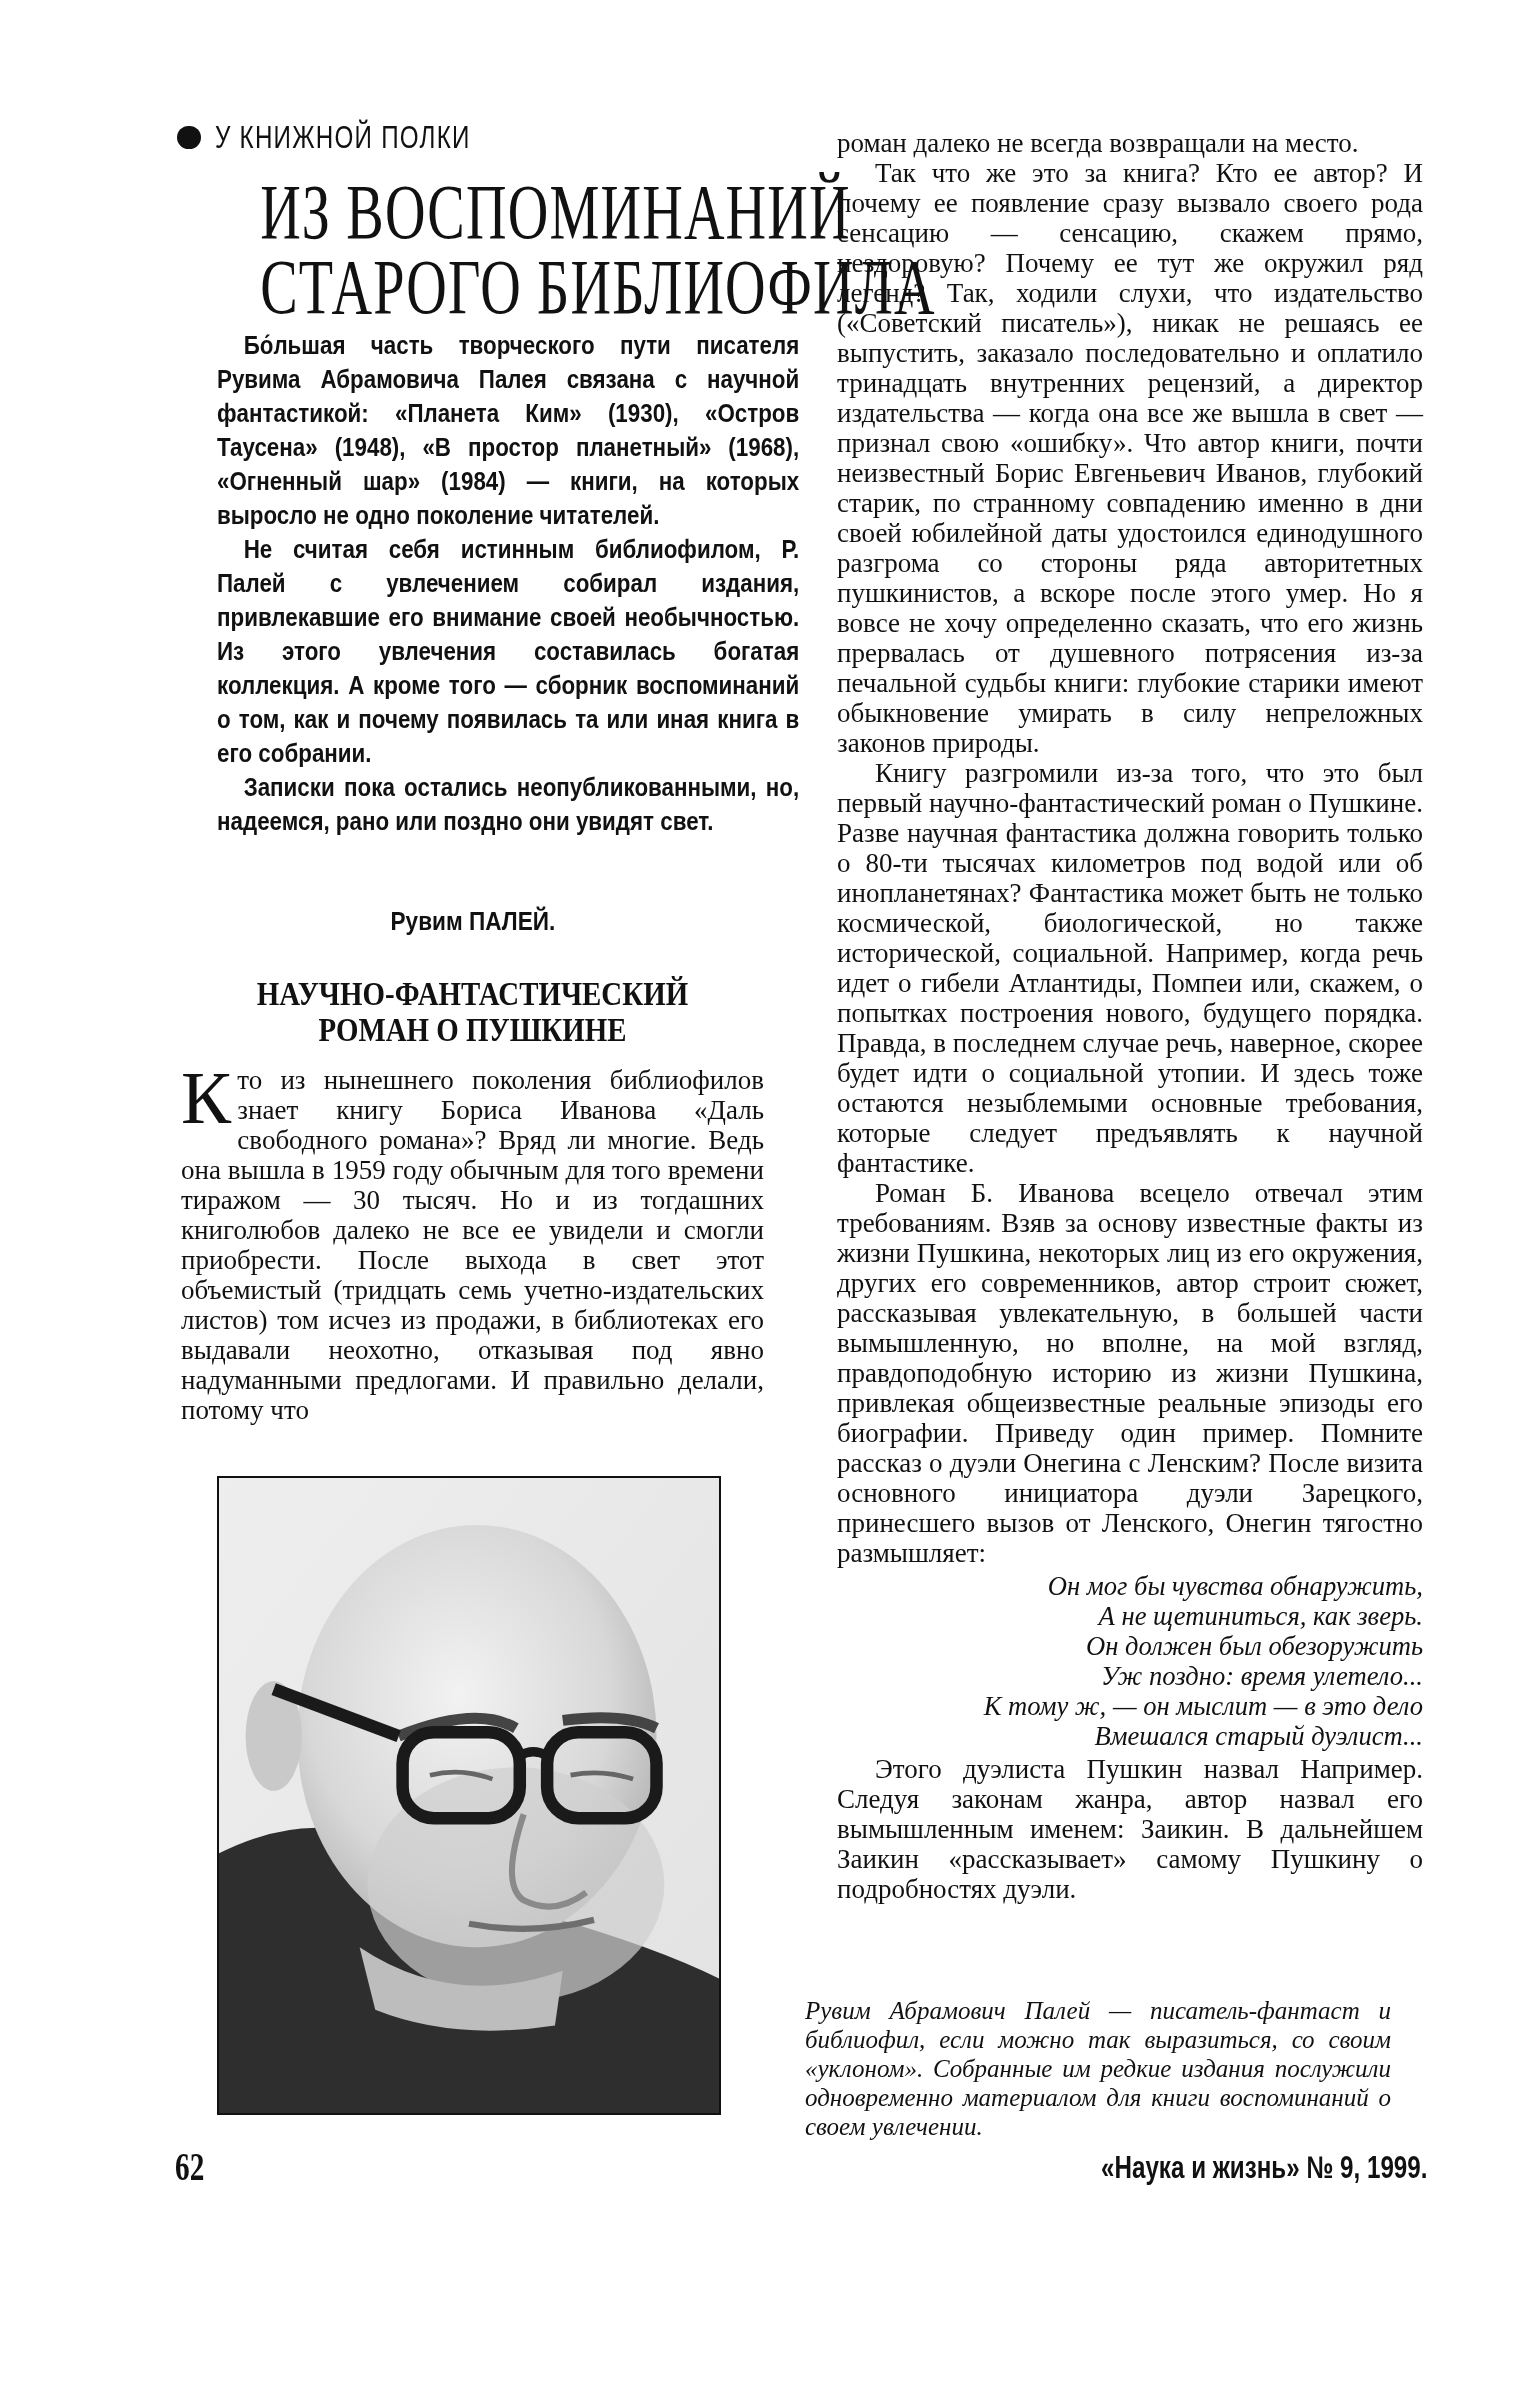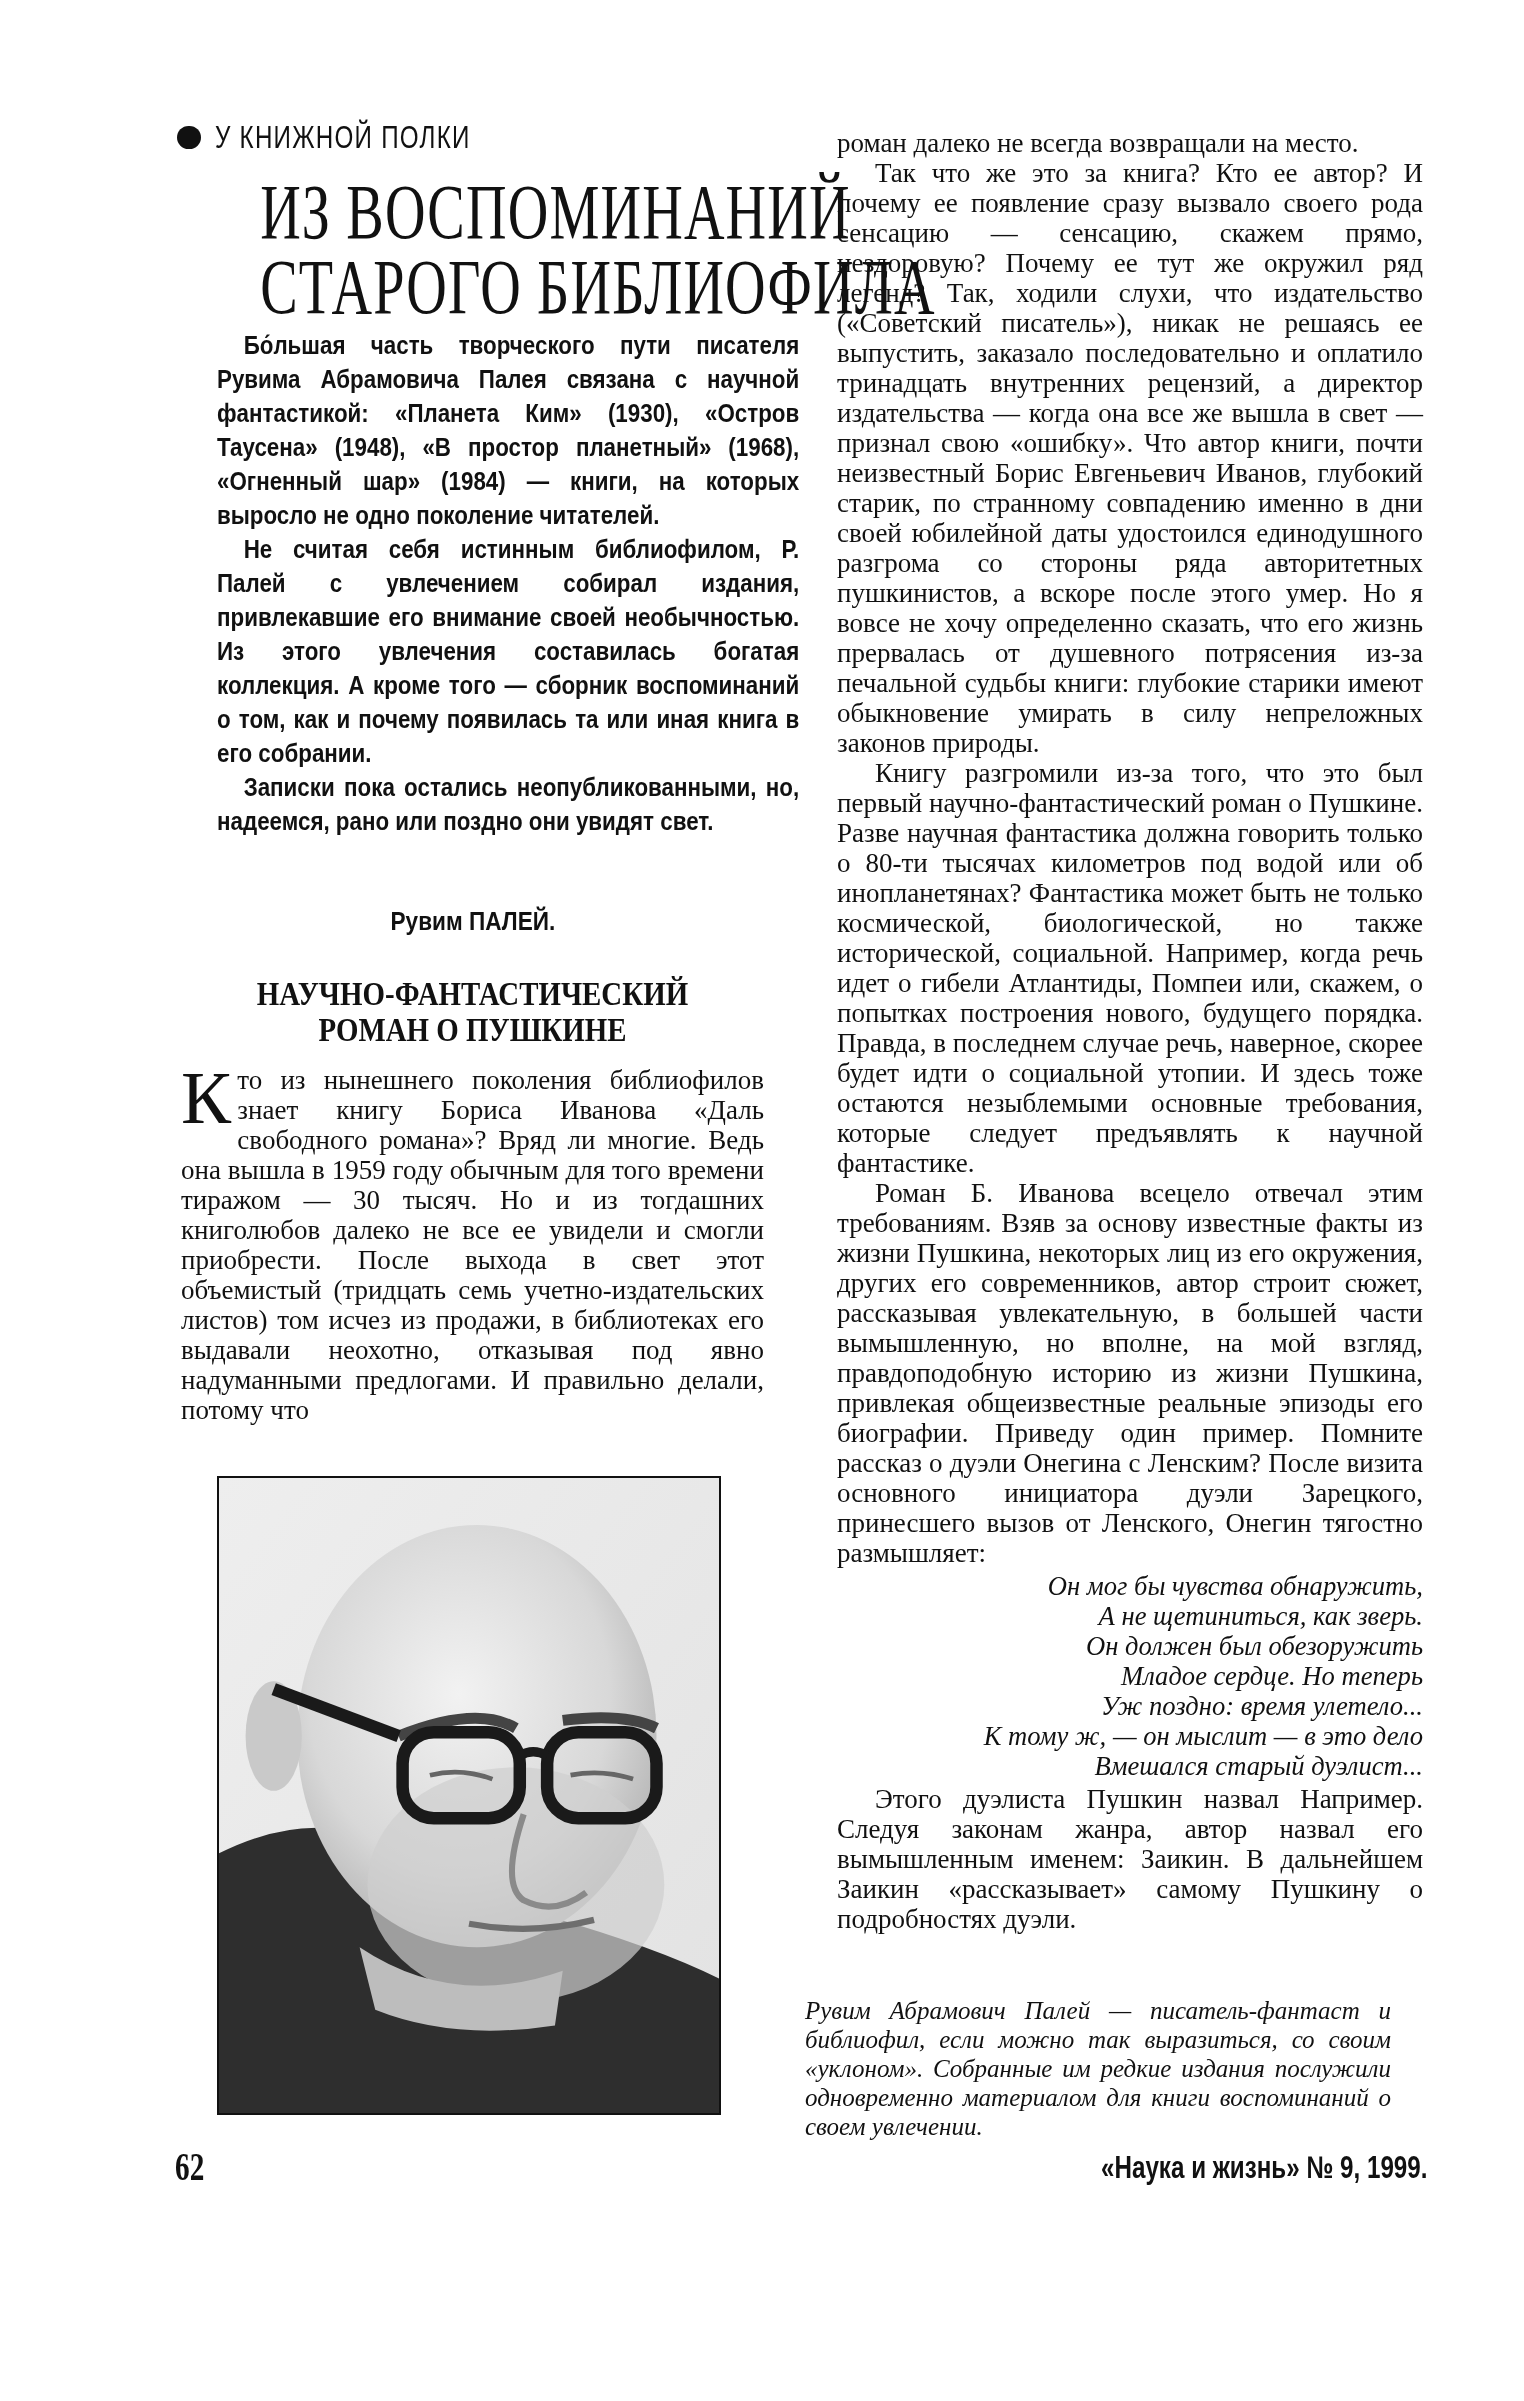--- a/index.html
+++ b/index.html
@@ -135,21 +135,20 @@
 
 <div class="abs body-col right-body">
   <p class="noindent">роман далеко не всегда возвращали на место.</p>
   <p>Так что же это за книга? Кто ее автор? И почему ее появление сразу вызвало своего рода сенсацию — сенсацию, скажем прямо, нездоровую? Почему ее тут же окружил ряд легенд? Так, ходили слухи, что издательство («Советский писатель»), никак не решаясь ее выпустить, заказало последовательно и оплатило тринадцать внутренних рецензий, а директор издательства — когда она все же вышла в свет — признал свою «ошибку». Что автор книги, почти неизвестный Борис Евгеньевич Иванов, глубокий старик, по странному совпадению именно в дни своей юбилейной даты удостоился единодушного разгрома со стороны ряда авторитетных пушкинистов, а вскоре после этого умер. Но я вовсе не хочу определенно сказать, что его жизнь прервалась от душевного потрясения из-за печальной судьбы книги: глубокие старики имеют обыкновение умирать в силу непреложных законов природы.</p>
   <p>Книгу разгромили из-за того, что это был первый научно-фантастический роман о Пушкине. Разве научная фантастика должна говорить только о 80-ти тысячах километров под водой или об инопланетянах? Фантастика может быть не только космической, биологической, но также исторической, социальной. Например, когда речь идет о гибели Атлантиды, Помпеи или, скажем, о попытках построения нового, будущего порядка. Правда, в последнем случае речь, наверное, скорее будет идти о социальной утопии. И здесь тоже остаются незыблемыми основные требования, которые следует предъявлять к научной фантастике.</p>
   <p>Роман Б. Иванова всецело отвечал этим требованиям. Взяв за основу известные факты из жизни Пушкина, некоторых лиц из его окружения, других его современников, автор строит сюжет, рассказывая увлекательную, в большей части вымышленную, но вполне, на мой взгляд, правдоподобную историю из жизни Пушкина, привлекая общеизвестные реальные эпизоды его биографии. Приведу один пример. Помните рассказ о дуэли Онегина с Ленским? После визита основного инициатора дуэли Зарецкого, принесшего вызов от Ленского, Онегин тягостно размышляет:</p>
   <div class="poem">
     <div>Он мог бы чувства обнаружить,</div>
     <div>А не щетиниться, как зверь.</div>
     <div>Он должен был обезоружить</div>
-    <div>Младое сердце. Но теперь</div>
     <div>Уж поздно: время улетело...</div>
     <div>К тому ж, — он мыслит — в это дело</div>
     <div>Вмешался старый дуэлист...</div>
   </div>
   <p>Этого дуэлиста Пушкин назвал Например. Следуя законам жанра, автор назвал его вымышленным именем: Заикин. В дальнейшем Заикин «рассказывает» самому Пушкину о подробностях дуэли.</p>
 </div>
 
 <div class="abs caption">Рувим Абрамович Палей — писатель-фантаст и библиофил, если можно так выразиться, со своим «уклоном». Собранные им редкие издания послужили одновременно материалом для книги воспоминаний о своем увлечении.</div>
 
 <div class="abs page-num">

